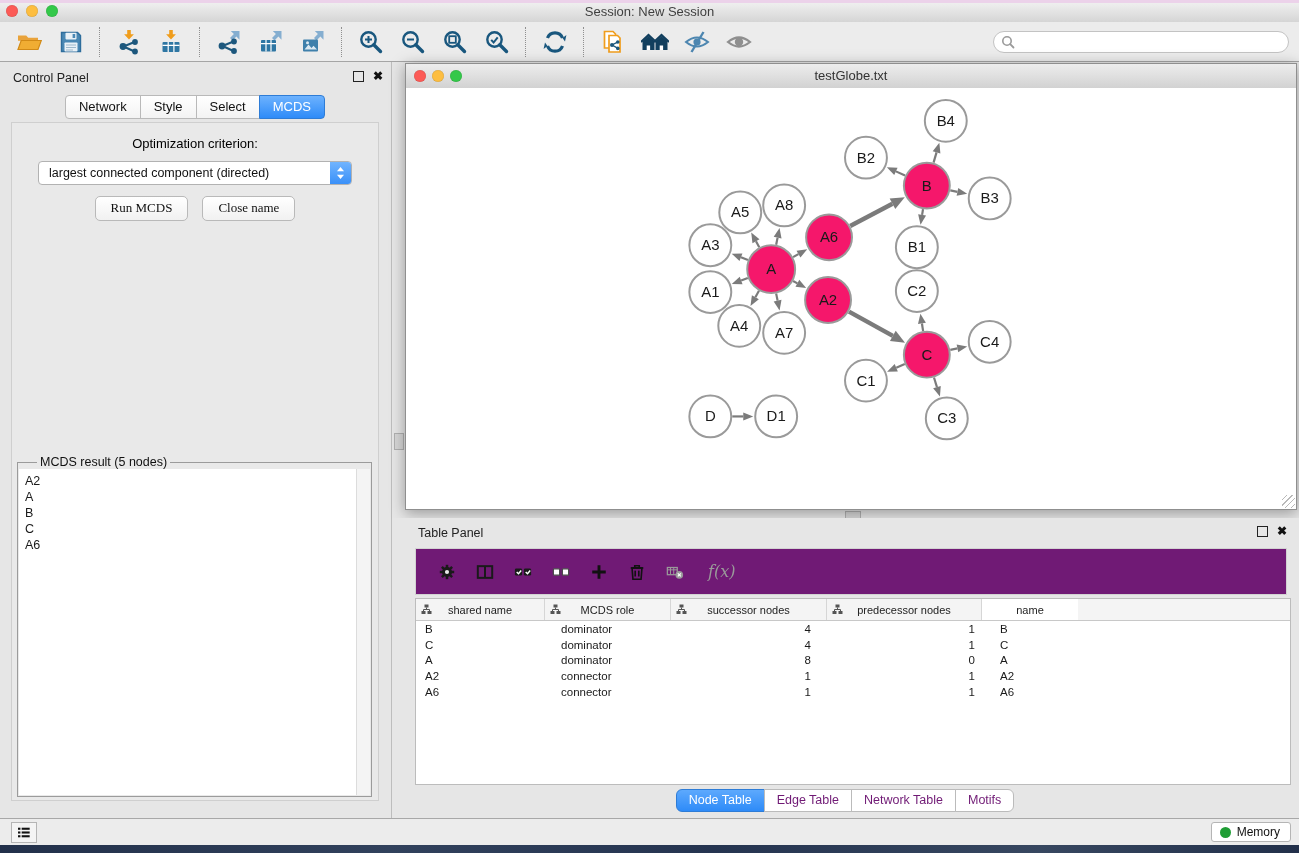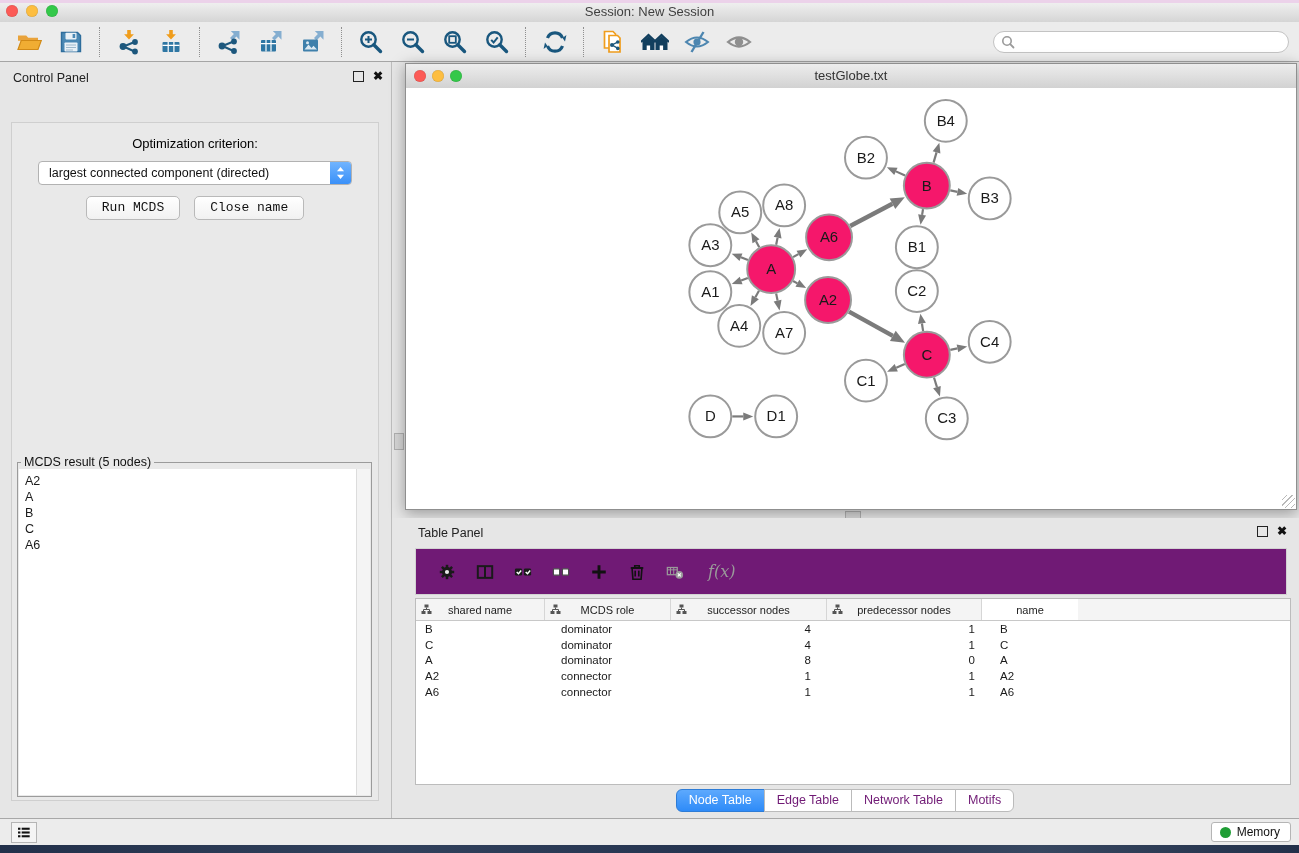--- a/index.html
+++ b/index.html
@@ -40,24 +40,24 @@
   .cp-body{position:absolute;left:11px;right:12px;top:60px;bottom:17px;background:#e9e9e9;
            border:1px solid #cfcfcf;}
   .opt-label{margin-top:13px;text-align:center;font-size:13px;color:#000000;}
   .criterion{position:relative;margin:10px auto 0;width:314px;height:24px;background:#fff;
              border:1px solid #b2b2b2;border-radius:4px;box-sizing:border-box;}
   .criterion-text{position:absolute;left:10px;top:4px;font-size:12.5px;color:#111;white-space:nowrap;}
   .criterion-stepper{position:absolute;right:0;top:0;bottom:0;width:21px;border-radius:0 3px 3px 0;
              background:linear-gradient(#71b4fe,#3a90f8);display:flex;align-items:center;justify-content:center;}
   .cp-buttons{display:flex;justify-content:center;gap:14px;margin-top:11px;}
   .cp-btn{background:linear-gradient(#ffffff,#f1f1f1);border:1px solid #b9b9b9;border-radius:5px;
-          font-size:13px;padding:3px 15px 4px;font-family:Liberation Mono, monospace;color:#111;}
+          font-size:13px;padding:3px 15px 4px;font-family:Liberation Serif, serif;color:#111;}
   .mcds-fieldset{position:absolute;left:5px;right:6px;top:332px;bottom:3px;margin:0;padding:0;
                  border:1px solid #9b9b9b;}
-  .mcds-fieldset legend{font-size:12.5px;margin-left:3px;padding:0 3px;color:#111;background:#e9e9e9;position:relative;z-index:2;}
+  .mcds-fieldset legend{font-size:12.5px;margin-left:19px;padding:0 3px;color:#111;background:#e9e9e9;position:relative;z-index:2;}
   .result-list{position:absolute;left:1px;right:14px;top:0;bottom:1px;background:#fff;z-index:1;
                padding:4px 0 0 6px;font-size:12.5px;line-height:16px;}
   .result-scrollbar{position:absolute;right:1px;top:0;bottom:1px;width:13px;background:#f4f4f4;
                border-left:1px solid #dcdcdc;z-index:1;}
   
   .vsplit-handle{position:absolute;left:394px;top:433px;width:8px;height:15px;background:#d6d6d6;
                  border:1px solid #b0b0b0;}
   .hsplit-handle{position:absolute;left:845px;top:511px;width:14px;height:6px;background:#d6d6d6;
                  border:1px solid #b0b0b0;}
   
@@ -275,20 +275,26 @@
   </div>
 
   <div class="control-panel">
     <div class="panel-head">
       <span class="panel-title">Control Panel</span>
       <span class="panel-icons">
         <span class="float-glyph"></span>
         <span class="close-glyph">✖</span>
       </span>
     </div>
+    <div class="cp-tabs">
+        <div class="cp-tab">Network</div>
+        <div class="cp-tab">Style</div>
+        <div class="cp-tab">Select</div>
+        <div class="cp-tab active">MCDS</div>
+      </div>
     <div class="cp-body">
       <div class="opt-label">Optimization criterion:</div>
       <div class="criterion">
         <span class="criterion-text">largest connected component (directed)</span>
         <span class="criterion-stepper">
           <svg width="9" height="14" viewBox="0 0 9 14">
               <path d="M4.5 1 8 5.2H1z" fill="#fff"></path>
               <path d="M4.5 13 1 8.8h7z" fill="#fff"></path>
             </svg>
         </span>

